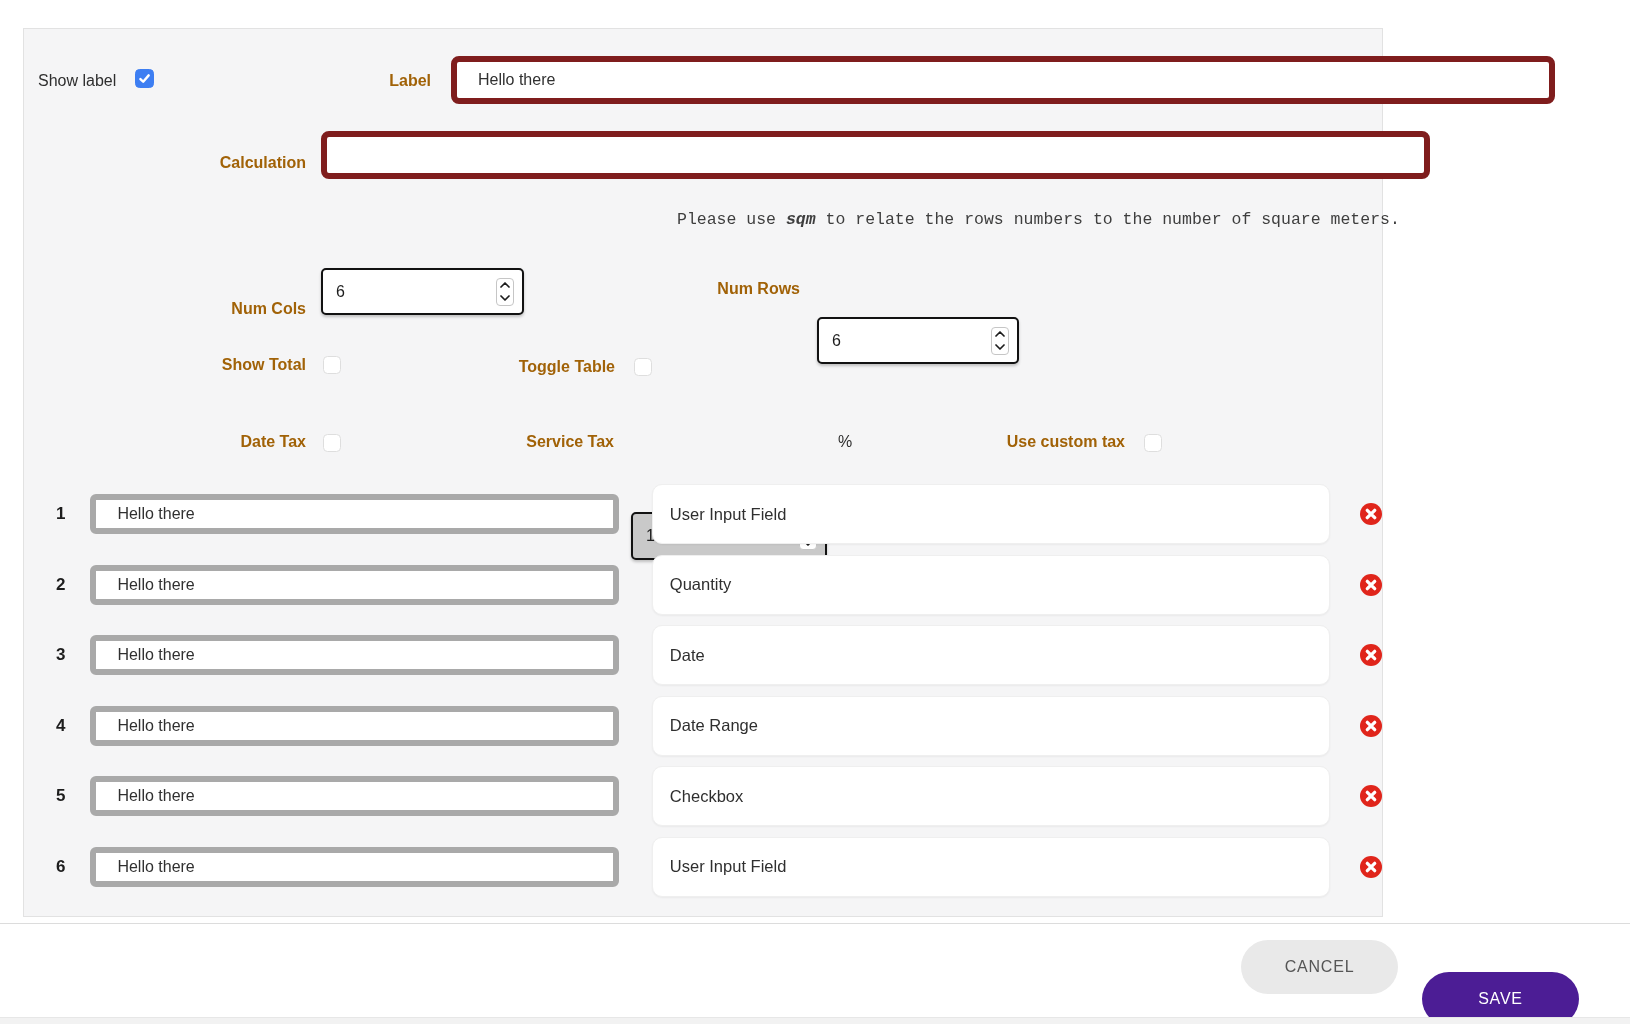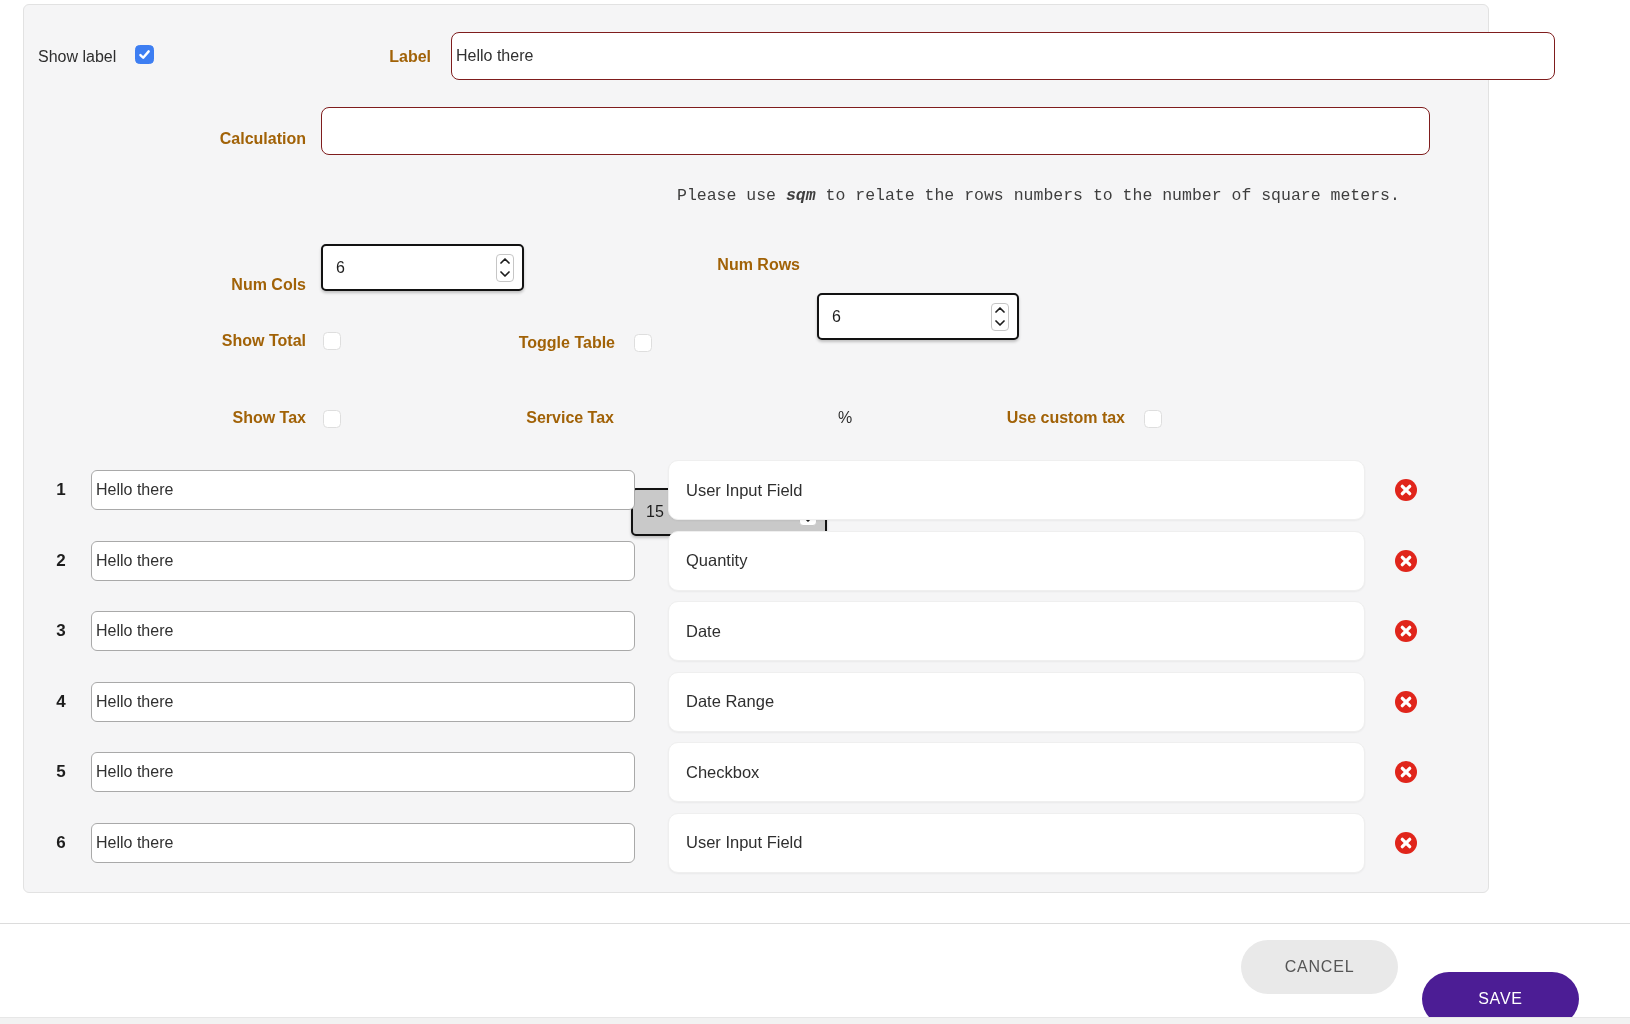--- a/index.html
+++ b/index.html
@@ -1,29 +1,29 @@
 <!DOCTYPE html>
 <html><head>
 <meta charset="utf-8">
 <style>
   * { margin:0; padding:0; box-sizing:border-box; }
   html,body { width:1630px; height:1024px; background:#ffffff;
     font-family:"Liberation Sans", sans-serif; color:#2b2b2b; overflow:hidden; }
   body { position:relative; }
 
-  .panel { position:absolute; left:23px; top:4px; width:1466px; height:889px;
-    background:#f5f5f6; border:1px solid #e2e2e2; border-radius:6px; }
+  .panel { position:absolute; left:23px; top:28px; width:1360px; height:889px;
+    background:#f5f5f6; border:1px solid #e2e2e2; border-radius:0; }
 
   .abs { position:absolute; }
   .lbl { font-size:16px; font-weight:700; color:#a16207; text-align:right; line-height:20px; }
   .lbl-plain { font-size:16px; font-weight:400; color:#2e2e2e; line-height:20px; }
 
-  .text-input { background:#fff; border:1px solid #7f1d1d; border-radius:8px;
+  .text-input { background:#fff; border:6px solid #7f1d1d; border-radius:8px;
     font-family:"Liberation Sans", sans-serif; font-size:16px; color:#303030;
-    padding:0 4px; outline:none; width:100%; height:100%; }
+    padding:0 21px; outline:none; width:100%; height:100%; }
 
   .checkbox { width:19px; height:19px; border-radius:4.5px; background:#ffffff;
     border:1px solid #dedede; display:flex; align-items:center; justify-content:center;
     cursor:pointer; }
   .checkbox.sm { width:18px; height:18px; }
   .checkbox.checked { background:#3d7ef2; border-color:#3d7ef2; }
 
   .num-wrap { position:relative; background:#fff; border:2.5px solid #121212;
     border-radius:5px; box-shadow:0 2px 3px rgba(0,0,0,0.22); }
   .num-wrap.gray { background:#c9c9c9; }
@@ -117,21 +117,21 @@
           </svg>
         </span>
     </div>
   </div>
 
   <div class="abs lbl" style="left:132px; top:326px; width:150px;">Show Total</div>
   <div class="abs checkbox sm" style="left:299px; top:327px;"></div>
   <div class="abs lbl" style="left:441px; top:328px; width:150px;">Toggle Table</div>
   <div class="abs checkbox sm" style="left:610px; top:329px;"></div>
 
-  <div class="abs lbl" style="left:132px; top:403px; width:150px;">Show Tax</div>
+  <div class="abs lbl" style="left:132px; top:403px; width:150px;">Date Tax</div>
   <div class="abs checkbox sm" style="left:299px; top:405px;"></div>
   <div class="abs lbl" style="left:440px; top:403px; width:150px;">Service Tax</div>
   <div class="abs num-wrap gray" style="left:607px; top:389px; width:196px; height:48px;">
     <input type="text" value="15" style="">
     <div class="spinner">
       <span class="spin-btn">
           <svg width="10" height="6" viewBox="0 0 10 6">
             <path d="M1 5 L5 1 L9 5" stroke="#1c1c1c" stroke-width="1.7" fill="none" stroke-linecap="round" stroke-linejoin="round"></path>
           </svg>
         </span>

